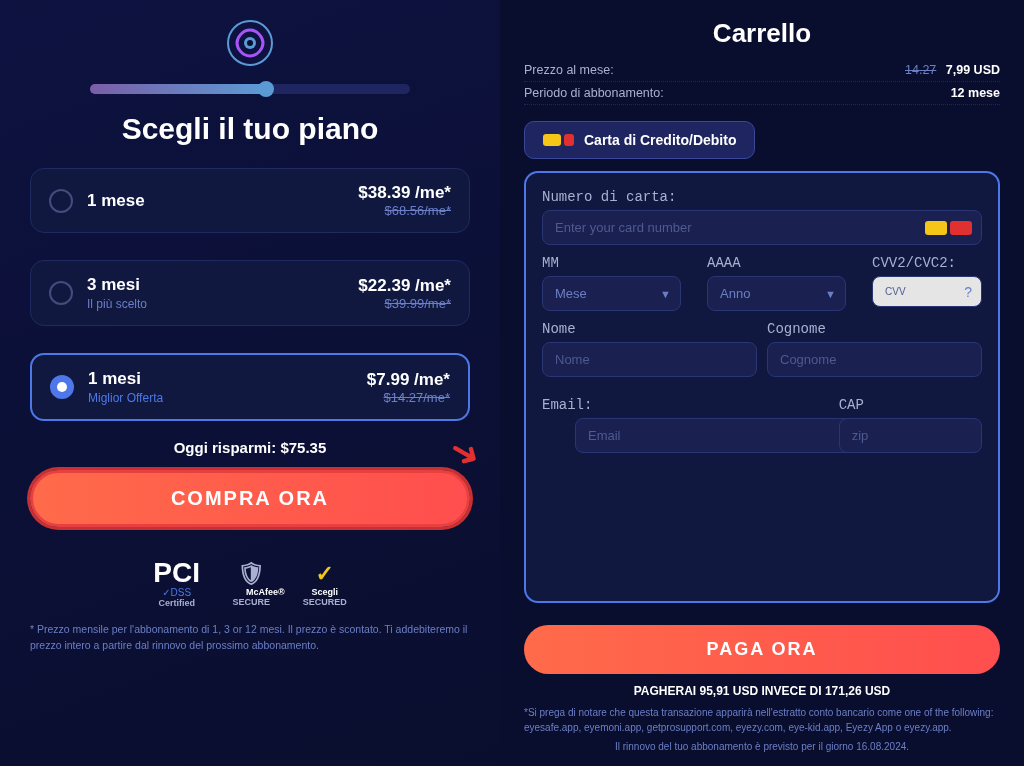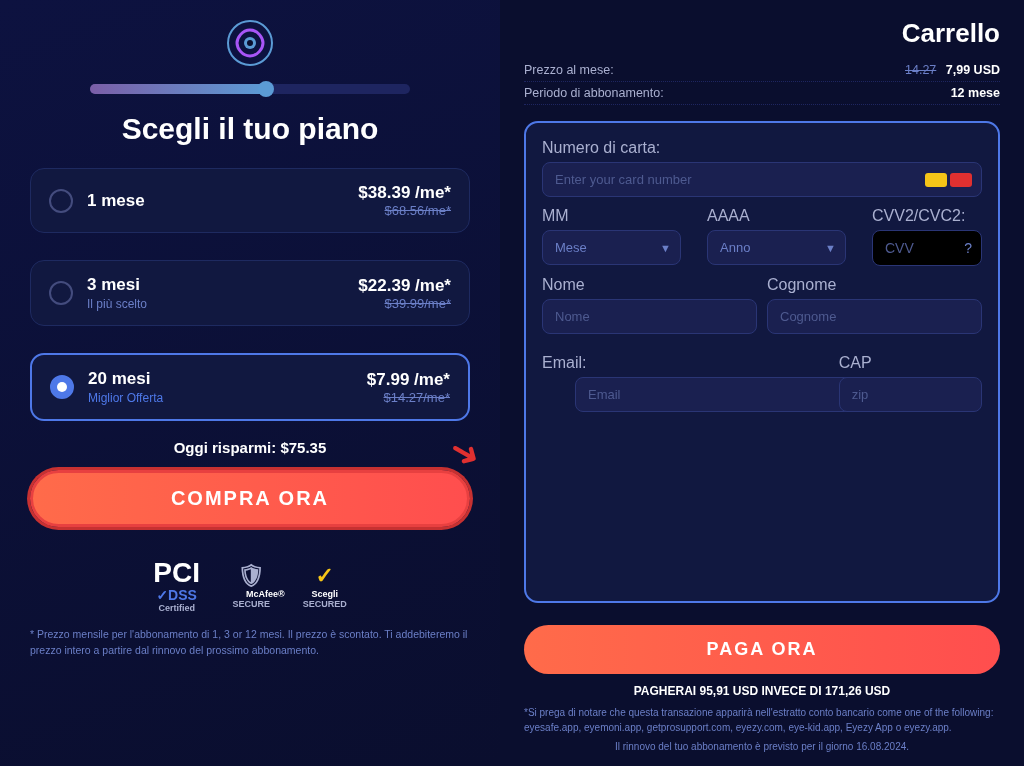--- a/index.html
+++ b/index.html
@@ -193,21 +193,21 @@
       background: #0a0e2e;
       padding: 18px 24px 14px 24px;
       display: flex;
       flex-direction: column;
     }
 
     .cart-title {
       font-size: 26px;
       font-weight: 800;
       color: #fff;
-      text-align: right;
+      text-align: center;
       margin-bottom: 14px;
     }
 
     .cart-summary {
       margin-bottom: 12px;
     }
     .cart-row {
       display: flex;
       justify-content: space-between;
       align-items: center;
@@ -263,24 +263,25 @@
     
     .payment-form {
       background: #111840;
       border: 2px solid #4e78e8;
       border-radius: 14px;
       padding: 16px 16px 10px 16px;
       margin-bottom: 10px;
       flex: 1;
     }
     .form-label {
-      font-size: 16px;
+      font-size: 14px;
       color: #aab0d0;
       margin-bottom: 5px;
       display: block;
+      font-family: Liberation Mono, monospace;
     }
     .form-input {
       width: 100%;
       background: #1a2050;
       border: 1px solid #2a3575;
       border-radius: 8px;
       padding: 9px 12px;
       color: #6b7fc7;
       font-size: 13px;
       outline: none;
@@ -362,26 +363,26 @@
       font-size: 11px;
     }
 
     .cvv-wrapper {
       position: relative;
       display: flex;
       align-items: center;
     }
     .cvv-input {
       width: 100%;
-      background: #000000;
+      background: #e5e5e5;
       border: 1px solid #2a3575;
       border-radius: 8px;
       padding: 9px 34px 9px 12px;
       color: #6b7fc7;
-      font-size: 14px;
+      font-size: 10px;
       outline: none;
     }
     .cvv-input::placeholder {
       color: #4e5a90;
     }
     .cvv-help {
       position: absolute;
       right: 10px;
       color: #6b7fc7;
       font-size: 14px;
@@ -486,42 +487,42 @@
       </div>
       <div class="plan-pricing">
         <div class="plan-price">$22.39 /me*</div>
         <div class="plan-price-old">$39.99/me*</div>
       </div>
     </div>
 
     <div class="plan-card selected">
       <div class="plan-radio active"></div>
       <div class="plan-info">
-        <div class="plan-name">20 mesi</div>
+        <div class="plan-name">1 mesi</div>
         <div class="plan-subtitle" style="color:#4e78e8;">Miglior Offerta</div>
       </div>
       <div class="plan-pricing">
         <div class="plan-price">$7.99 /me*</div>
         <div class="plan-price-old">$14.27/me*</div>
       </div>
     </div>
   </div>
 
   <div class="savings-text">Oggi risparmi: $75.35</div>
 
   <div style="position:relative; width:100%;">
     <button class="buy-btn">COMPRA ORA</button>
     
     <div style="position:absolute; right:-10px; top:-38px; font-size:36px; color:#e03030; transform:rotate(30deg); pointer-events:none;">➜</div>
   </div>
 
   <div class="trust-badges" style="margin-top:14px;">
     <div class="trust-badge">
       <span style="font-size:28px; color:#fff; font-weight:900; line-height:1;">PCI</span>
-      <span style="font-size:14px; color:#4e78e8; font-weight:700;">✓DSS</span>
+      <span style="font-size:10px; color:#4e78e8; font-weight:400;">✓DSS</span>
       <span style="font-size:9px; color:#aab0d0;">Certified</span>
     </div>
     <div class="trust-badge">
       <span style="font-size:22px;">🛡</span>
       <span style="font-size:9px; color:#fff; font-weight:900;padding-left:28px;">McAfee®</span>
       <span style="font-size:9px; color:#aab0d0;">SECURE</span>
     </div>
     <div class="trust-badge">
       <span style="font-size:22px; color:#f5c518;">✓</span>
       <span style="font-size:9px; color:#fff; font-weight:900;">Scegli</span>
@@ -542,20 +543,27 @@
         <span class="old-price">14.27</span>
         <span>7,99 USD</span>
       </span>
     </div>
     <div class="cart-row">
       <span>Periodo di abbonamento:</span>
       <span class="cart-row-value">12 mese</span>
     </div>
   </div>
 
+  <button class="payment-method-btn">
+    <div class="card-icon">
+      <div class="card-chip"></div>
+      <div class="card-stripe"></div>
+    </div>
+    <span>Carta di Credito/Debito</span>
+  </button>
 
   <div class="payment-form">
 
     <label class="form-label">Numero di carta:</label>
     <div class="card-number-row">
       <input class="card-number-input" type="text" placeholder="Enter your card number" style="">
       <div class="card-icons-inline">
         <div class="mini-card"></div>
         <div class="mini-card2"></div>
       </div>

